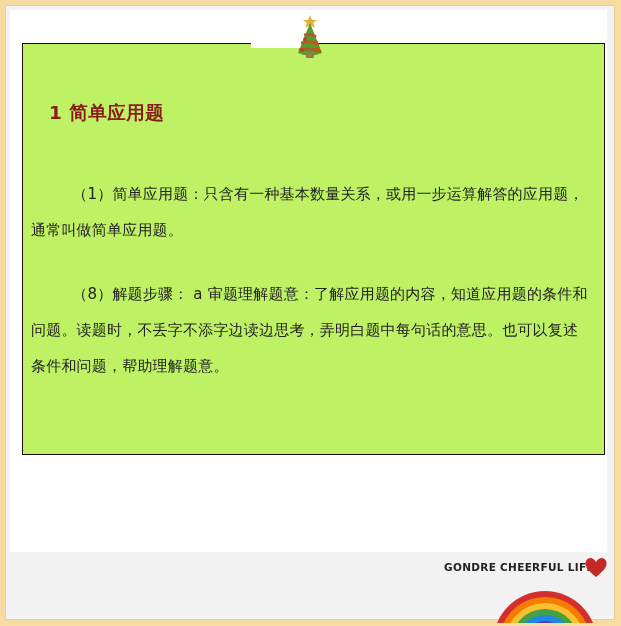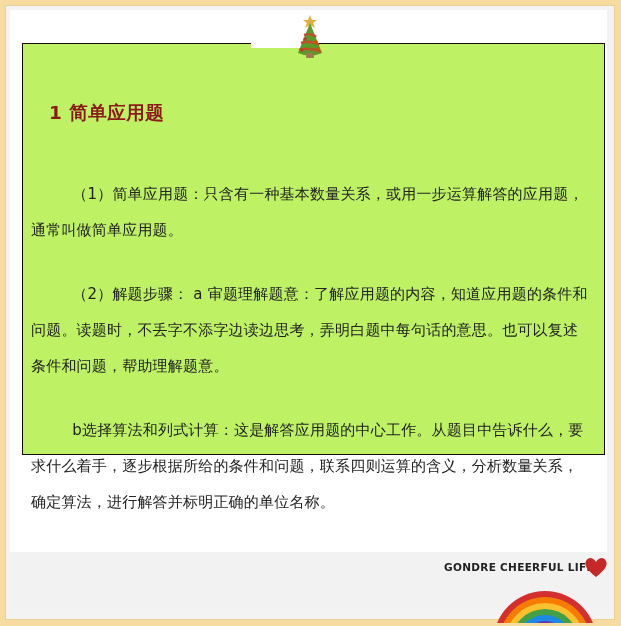--- a/index.html
+++ b/index.html
@@ -62,22 +62,21 @@
 <div class="paper"></div>
 <div class="paper-bottom"></div>
 
 <div class="card">
   <div class="tree-gap"></div>
 
   <div class="heading">1 简单应用题</div>
 
   <div class="body">
     <p class="para">（1）简单应用题：只含有一种基本数量关系，或用一步运算解答的应用题，通常叫做简单应用题。</p>
-    <p class="para">（2）解题步骤： a 审题理解题意：了解应用题的内容，知道应用题的条件和问题。读题时，不丢字不添字边读边思考，弄明白题中每句话的意思。也可以复述条件和问题，帮助理解题意。</p>
-    <p class="para">b选择算法和列式计算：这是解答应用题的中心工作。从题目中告诉什么，要求什么着手，逐步根据所给的条件和问题，联系四则运算的含义，分析数量关系，确定算法，进行解答并标明正确的单位名称。</p>
+    <p class="para">（8）解题步骤： a 审题理解题意：了解应用题的内容，知道应用题的条件和问题。读题时，不丢字不添字边读边思考，弄明白题中每句话的意思。也可以复述条件和问题，帮助理解题意。</p>
   </div>
 </div>
 
 <svg class="tree" viewBox="0 0 50 50">
   <polygon points="25,2 27,7 32,7 28,10 30,15 25,12 20,15 22,10 18,7 23,7" fill="#e0b03a"></polygon>
   <path d="M25 10 L37 40 Q25 45 13 40 Z" fill="#5a9a2a"></path>
   <path d="M19 22 Q27 20 31 24 M16 30 Q27 27 34 32 M14 37 Q26 34 36 39" stroke="#b8552a" stroke-width="2.5" fill="none"></path>
   <circle cx="20" cy="26" r="1.8" fill="#c0392b"></circle>
   <circle cx="31" cy="29" r="1.8" fill="#d35400"></circle>
   <circle cx="17" cy="37" r="1.8" fill="#c0392b"></circle>

